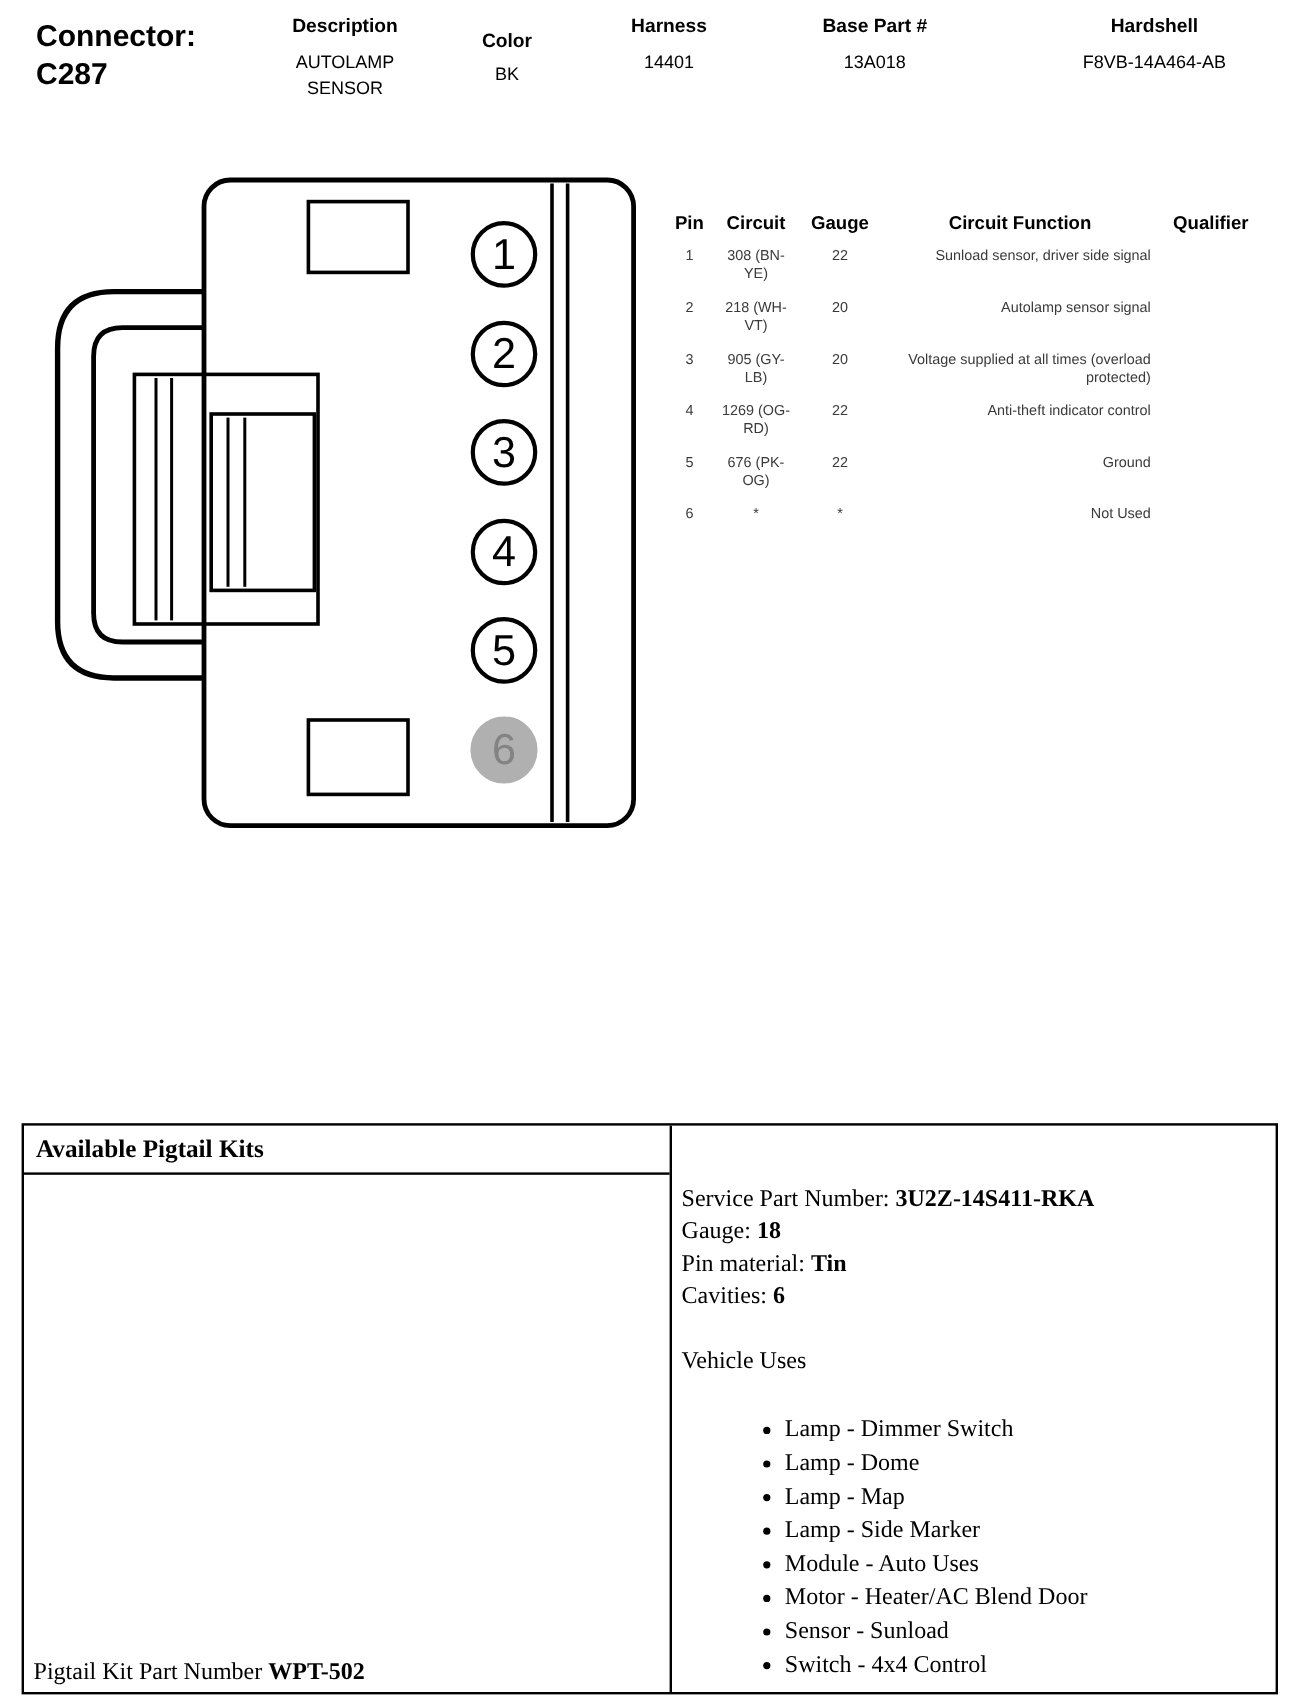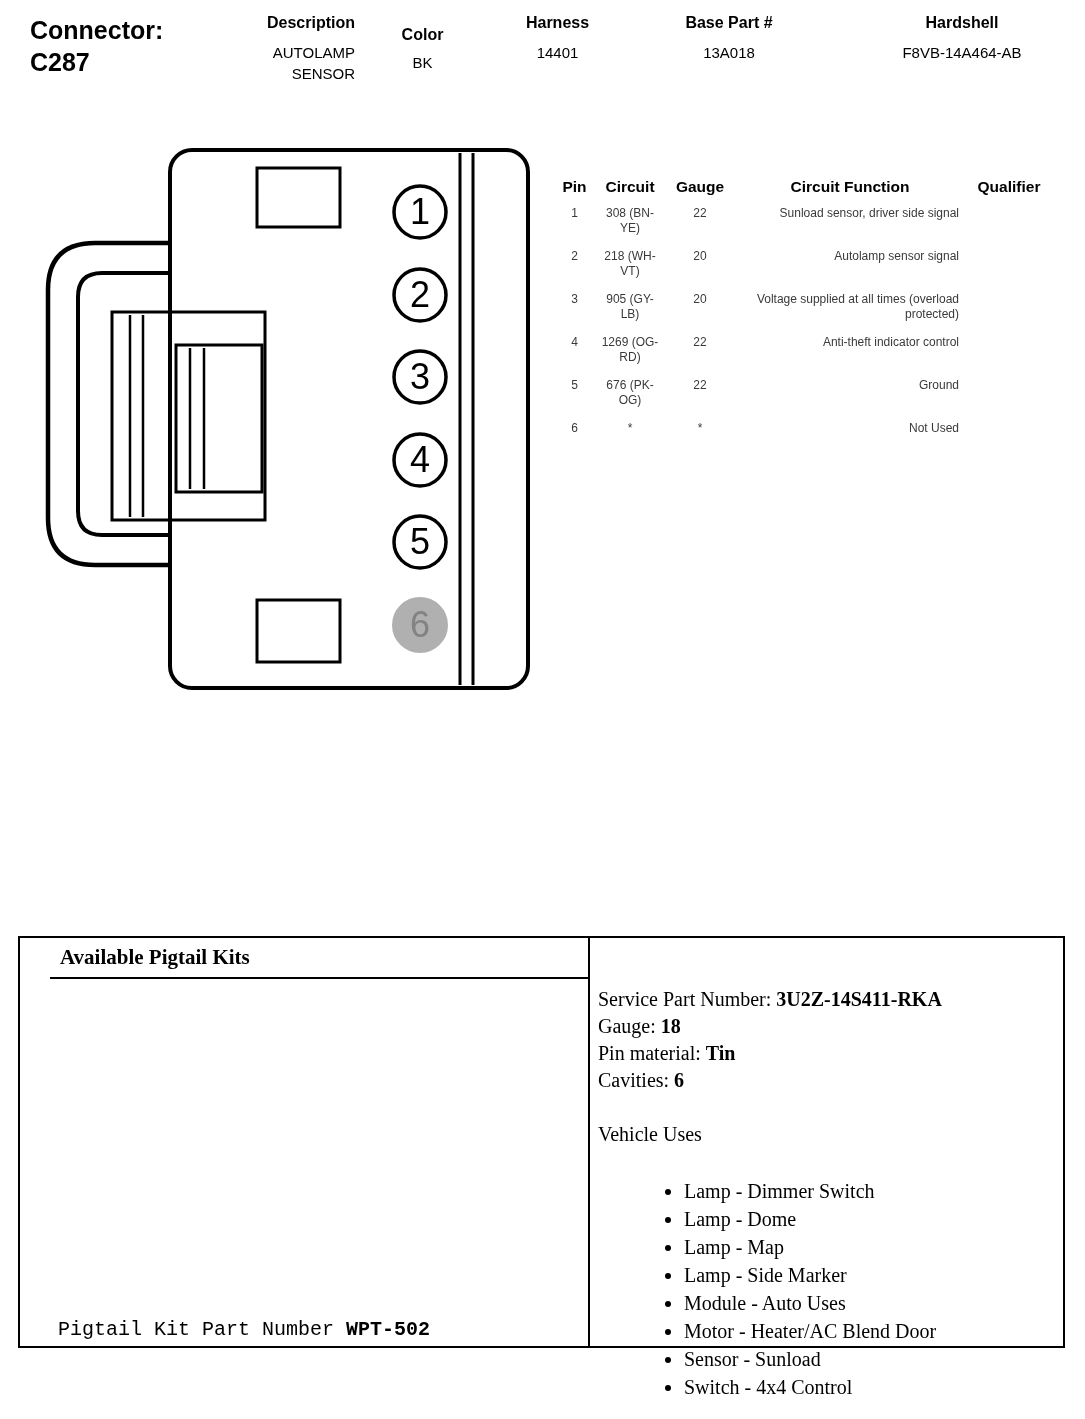--- a/index.html
+++ b/index.html
@@ -4,21 +4,21 @@
 <style>
   html,body{margin:0;padding:0;background:#fff;}
   .page{position:relative;width:1085px;height:1419px;background:#fff;
         font-family:"Liberation Sans",sans-serif;color:#000;overflow:hidden;}
 
   
   .conn-block{position:absolute;left:30px;top:14px;font-size:25px;font-weight:bold;line-height:32px;}
   .hf{position:absolute;top:14px;text-align:center;}
   .hf .lbl{font-weight:bold;font-size:16px;line-height:18px;}
   .hf .val{font-size:15px;margin-top:10px;line-height:21px;}
-  .hf-desc{left:220px;width:135px;text-align:right;}
+  .hf-desc{left:220px;width:135px;}
   .hf-color{left:385px;width:75px;top:26px;}
   .hf-color .val{margin-top:8px;}
   .hf-harness{left:505px;width:105px;}
   .hf-base{left:668px;width:122px;}
   .hf-shell{left:858px;width:208px;}
 
   
   .connector-svg{position:absolute;left:40px;top:140px;}
   .pin-num{font-family:"Liberation Sans",sans-serif;font-size:36px;fill:#000;text-anchor:middle;}
   .pin-num-unused{fill:#838383;}
@@ -26,29 +26,29 @@
   
   .pin-table{position:absolute;left:552px;top:140px;border-collapse:collapse;
              font-family:"Liberation Sans",sans-serif;margin-top:38px;}
   .c-pin{width:45px}.c-circ{width:66px}.c-gauge{width:74px}.c-func{width:226px}.c-qual{width:92px}
   .pin-table th{font-size:15.5px;font-weight:bold;padding:0 0 10px 0;text-align:center;white-space:nowrap;}
   .pin-table td{font-size:12px;color:#3a3a3a;vertical-align:top;padding:0 4px 13px 4px;line-height:15px;}
   .td-pin,.td-circ,.td-gauge,.td-qual{text-align:center;}
   .td-func{text-align:right;padding-left:8px;}
 
   
-  .pigtail-table{position:absolute;left:18px;top:936px;width:1047px;height:412px;
+  .pigtail-table{position:absolute;left:18px;top:936px;width:1047px;height:476px;
                  border:2px solid #000;box-sizing:border-box;display:flex;
-                 font-family:"Liberation Serif",serif;padding-left:30px;}
+                 font-family:"Liberation Serif",serif;}
   .pg-left{width:540px;border-right:2px solid #000;box-sizing:border-box;
            display:flex;flex-direction:column;}
   .pg-header{height:41px;border-bottom:2px solid #000;box-sizing:border-box;
              font-weight:bold;font-size:21px;padding:7px 0 0 10px;}
   .pg-left-body{flex:1;position:relative;}
-  .pg-kit-line{position:absolute;left:8px;bottom:5px;font-size:20px;font-family:Liberation Mono, monospace;}
+  .pg-kit-line{position:absolute;left:8px;bottom:5px;font-size:20px;}
   .pg-kit-line b{font-weight:bold;}
   .pg-right{flex:1;padding:48px 8px 0 8px;font-size:20px;line-height:27px;}
   .pg-line b{font-weight:bold;}
   .pg-spacer{height:27px;}
   .pg-spacer2{height:29px;}
   .pg-right ul{margin:0;padding-left:58px;list-style:disc;}
   .pg-right li{line-height:28px;font-size:20px;margin-left:28px;}
 </style>
 </head>
 <body>

